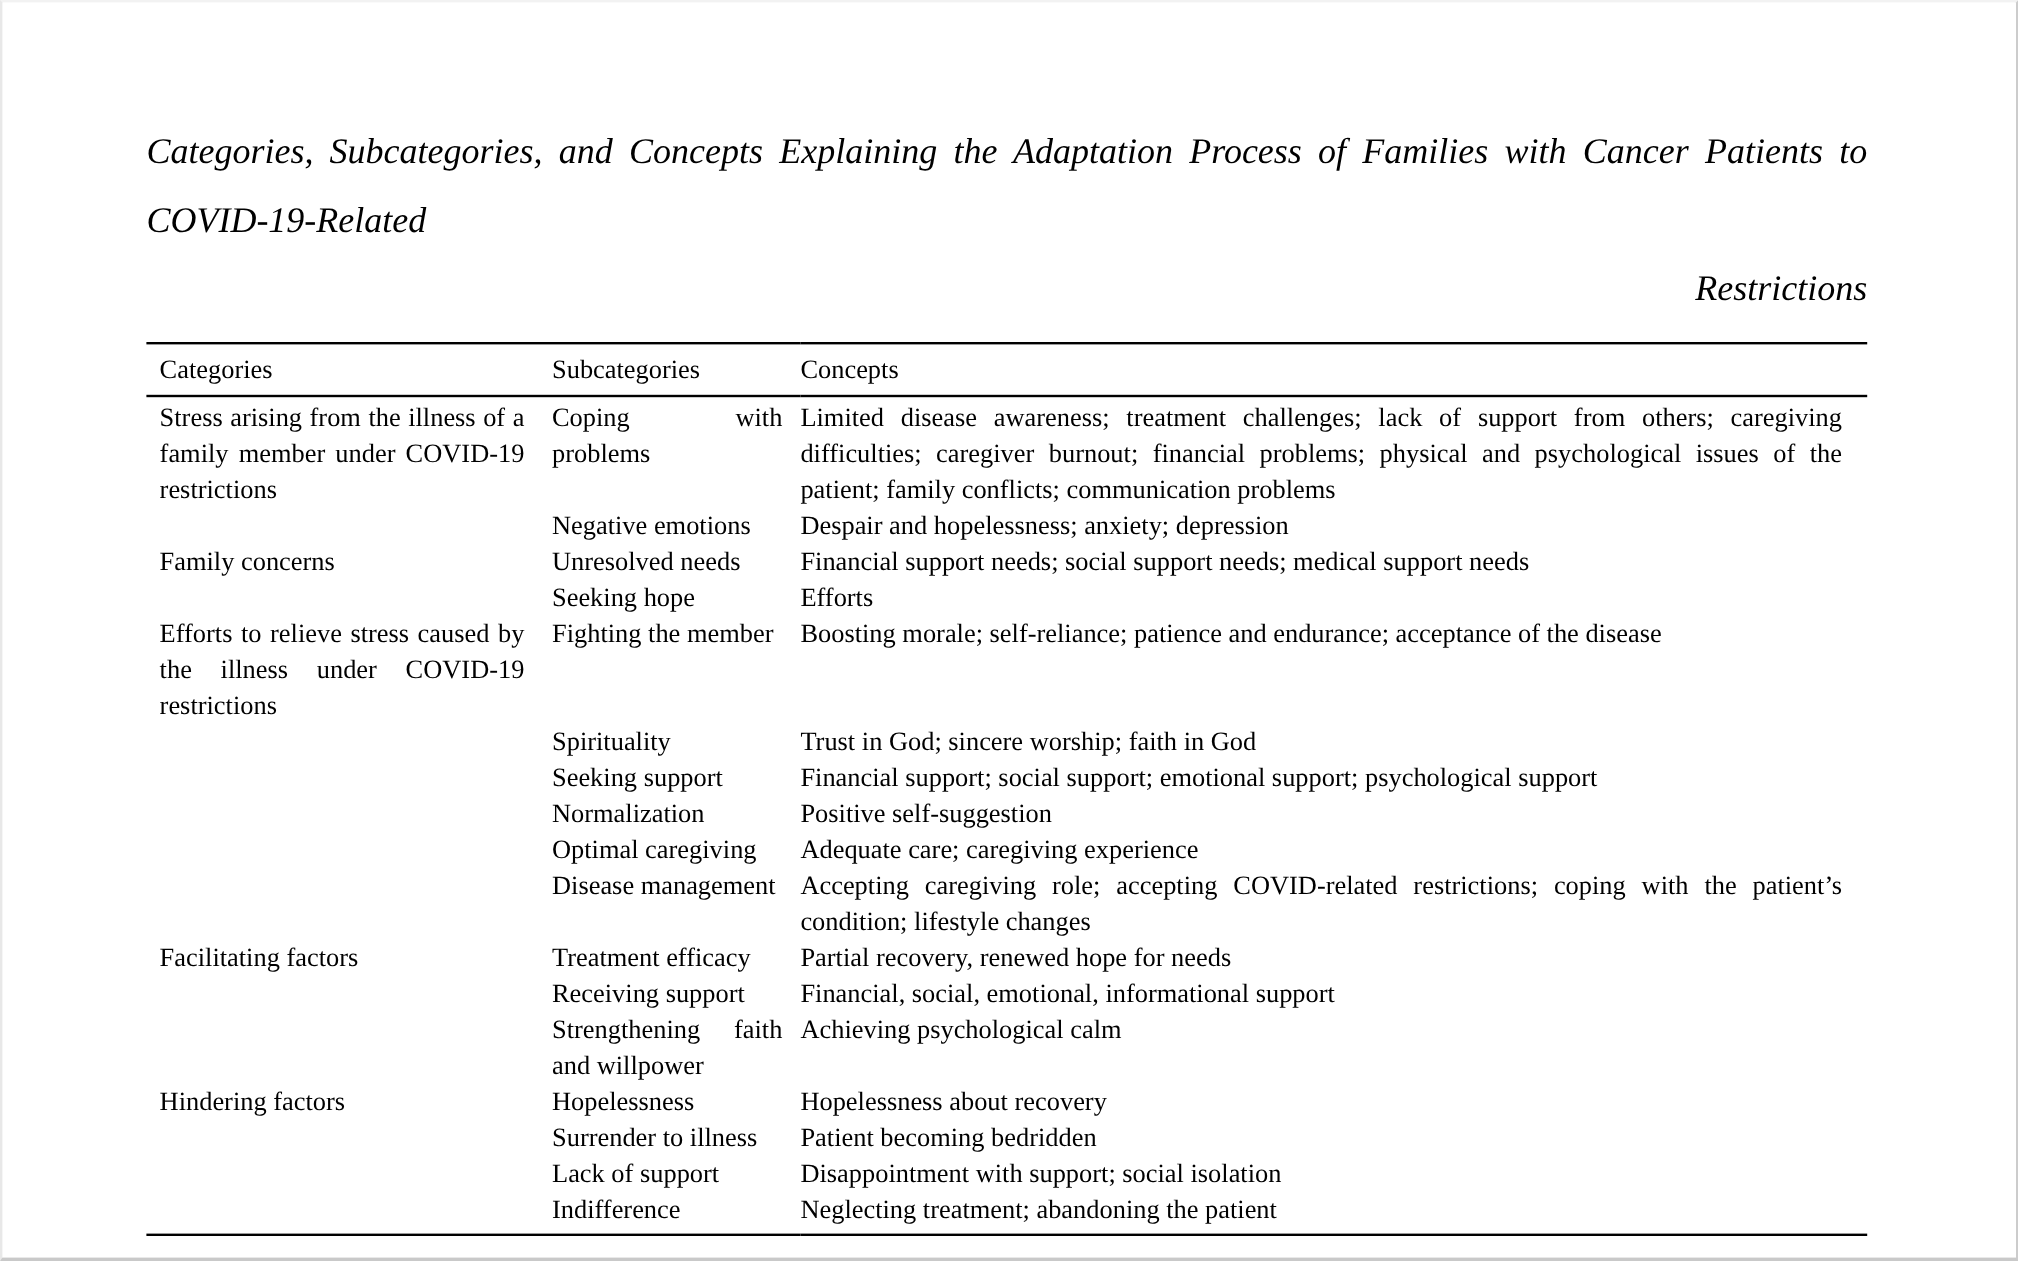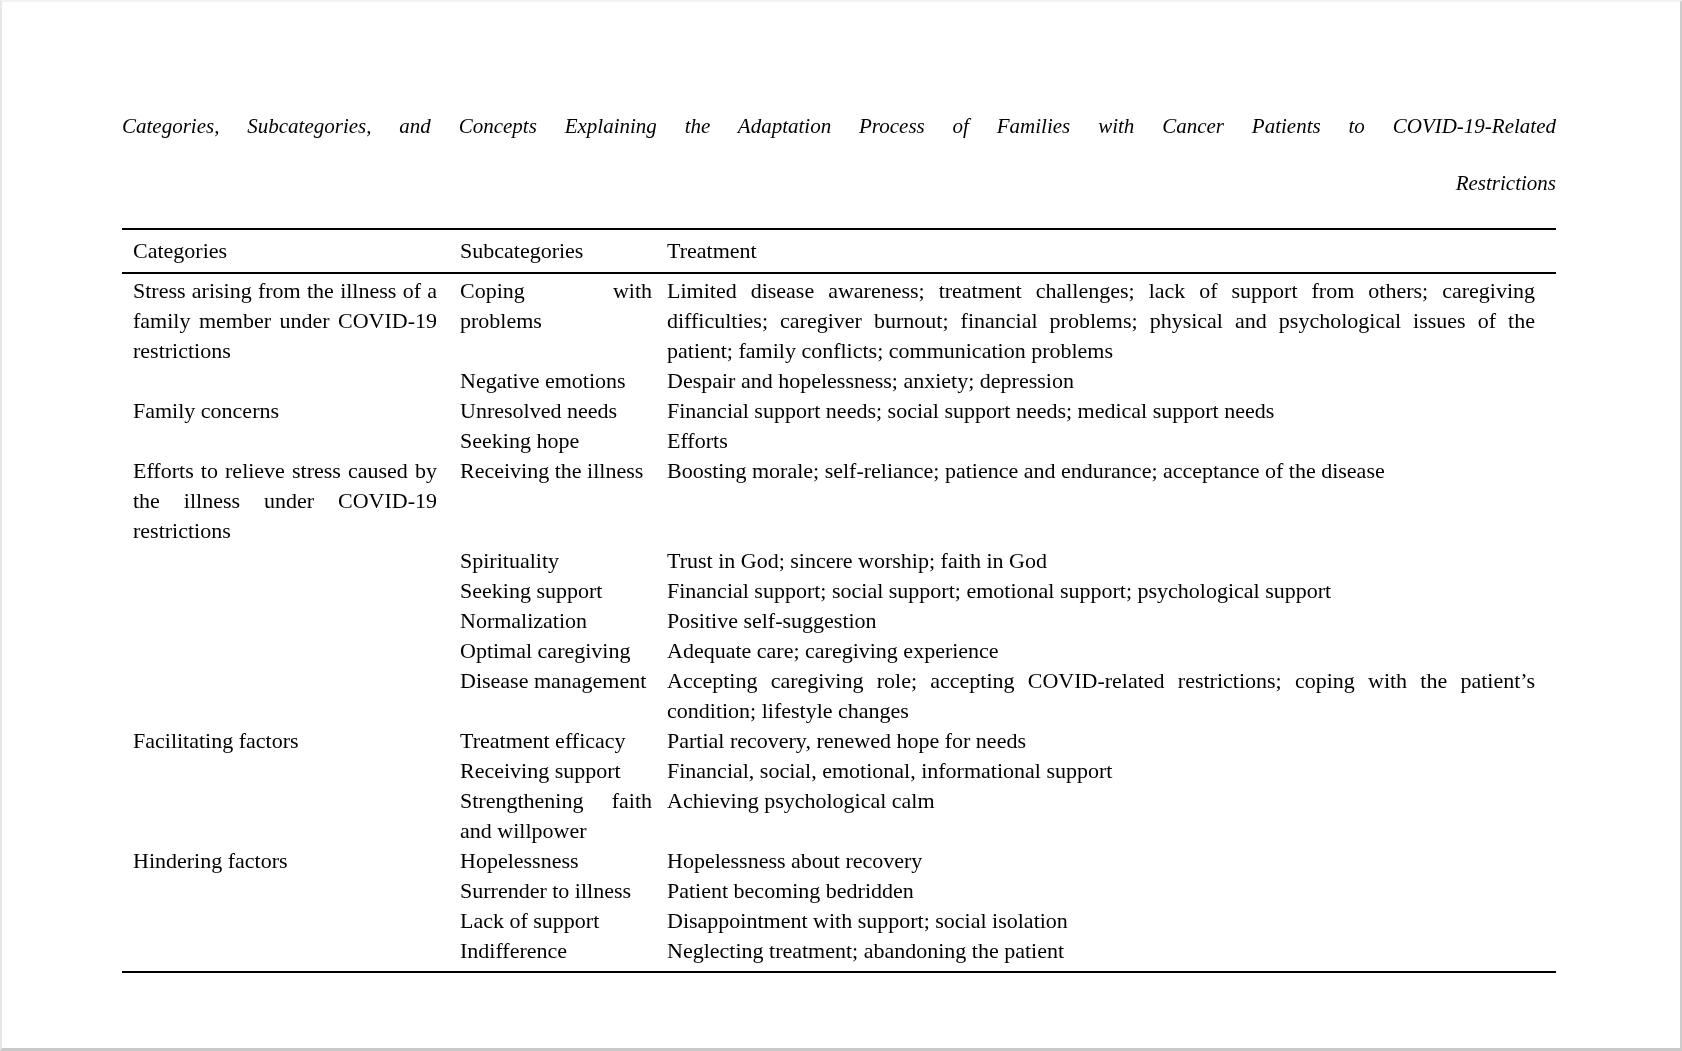--- a/index.html
+++ b/index.html
@@ -16,21 +16,21 @@
     color: #000000;
     overflow: hidden;
   }
   .content {
     margin-left: 120px;
     width: 1434px;
     padding-top: 96px;
   }
   .doc-title {
     font-style: italic;
-    font-size: 21px;
+    font-size: 30px;
     line-height: 57px;
   }
   .doc-title .line1 {
     text-align: justify;
     text-align-last: justify;
   }
   .doc-title .line2 {
     text-align: right;
   }
   table.apa-table {
@@ -79,21 +79,21 @@
     <table class="apa-table">
       <colgroup>
         <col class="c1">
         <col class="c2">
         <col class="c3">
       </colgroup>
       <thead>
         <tr>
           <th class="cat">Categories</th>
           <th class="sub">Subcategories</th>
-          <th class="con">Treatment</th>
+          <th class="con">Concepts</th>
         </tr>
       </thead>
       <tbody>
 
       <tr>
             <td class="cat">Stress arising from the illness of a family member under COVID-19 restrictions</td>
             <td class="sub">Coping with problems</td>
             <td class="con">Limited disease awareness; treatment challenges; lack of support from others; caregiving difficulties; caregiver burnout; financial problems; physical and psychological issues of the patient; family conflicts; communication problems</td>
           </tr>
           <tr>
@@ -106,21 +106,21 @@
             <td class="sub">Unresolved needs</td>
             <td class="con">Financial support needs; social support needs; medical support needs</td>
           </tr>
           <tr>
             <td class="cat"></td>
             <td class="sub">Seeking hope</td>
             <td class="con">Efforts</td>
           </tr>
           <tr>
             <td class="cat">Efforts to relieve stress caused by the illness under COVID-19 restrictions</td>
-            <td class="sub">Receiving the illness</td>
+            <td class="sub">Fighting the member</td>
             <td class="con">Boosting morale; self-reliance; patience and endurance; acceptance of the disease</td>
           </tr>
           <tr>
             <td class="cat"></td>
             <td class="sub">Spirituality</td>
             <td class="con">Trust in God; sincere worship; faith in God</td>
           </tr>
           <tr>
             <td class="cat"></td>
             <td class="sub">Seeking support</td>

